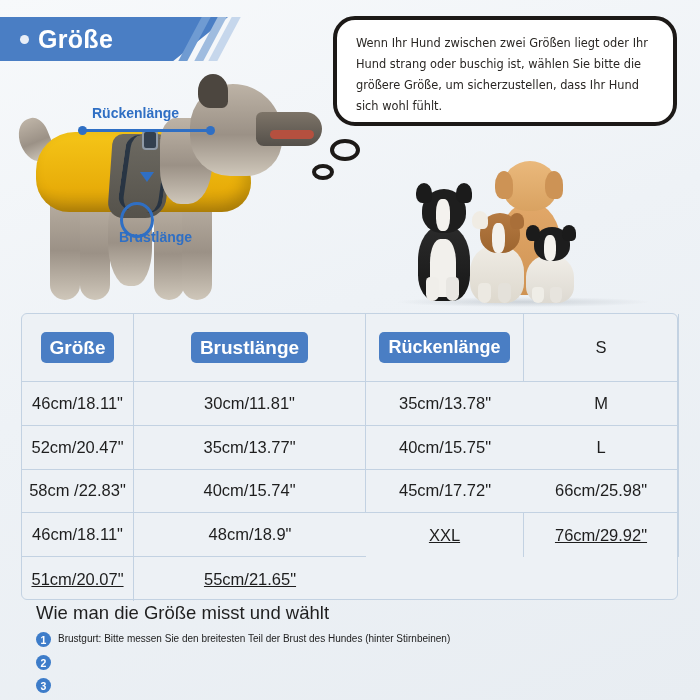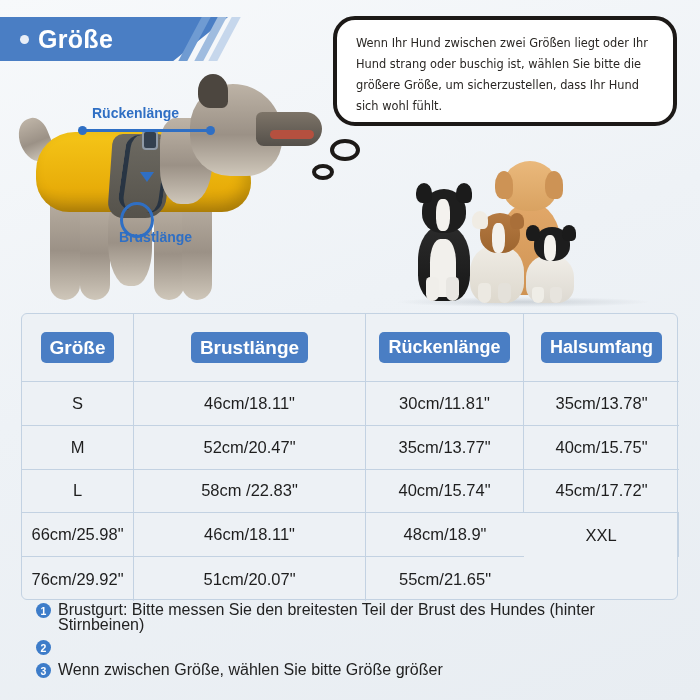--- a/index.html
+++ b/index.html
@@ -133,40 +133,40 @@
     display: grid;
     grid-template-columns: 112px 232px 158px 155px;
     grid-template-rows: 68px 43.8px 43.8px 43.8px 43.8px 43.8px;
   }
   .cell {
     display: flex; align-items: center; justify-content: center;
     border-right: 1px solid #c3d2e2; border-bottom: 1px solid #c3d2e2;
     font-size: 16.5px; color: #1e1e1e; font-weight: 400;
   }
   .cell.last-col { border-right: none; }
-  .cell.last-row { border-bottom: none; }
+  .cell.last-row { border-bottom: none; text-decoration: underline; }
   .hcell { border-bottom: 1px solid #c3d2e2; }
   .chip {
     background: #4a7ec4; color: #fff; font-weight: bold;
     border-radius: 5px; padding: 5px 9px; font-size: 19px;
     white-space: nowrap; line-height: 1.15;
   }
   .chip.small { font-size: 18px; }
 
   
   .howto { position: absolute; left: 36px; top: 602px; width: 640px; }
   .howto-title { font-size: 18.5px; color: #1f1f1f; margin-bottom: 7px; }
   .step { display: flex; align-items: flex-start; margin-bottom: 7px; }
   .num {
     width: 15px; height: 15px; border-radius: 50%; background: #3d7cc9;
     color: #fff; font-size: 10.5px; font-weight: bold;
     display: flex; align-items: center; justify-content: center;
     flex: none; margin-right: 7px; margin-top: 1px;
   }
-  .step-text { font-size: 16px; color: #222; line-height: 15px; }
+  .step-text { font-size: 10px; color: #222; line-height: 15px; }
 </style>
 </head>
 <body>
 
 <div class="banner-wrap">
   <div class="banner-body">
     <span class="banner-dot"></span>
     <span class="banner-title">Größe</span>
   </div>
   <div class="stripe s1"></div>
@@ -255,23 +255,20 @@
 
   <div class="cell hcell">
     <span class="chip">Größe</span>
   </div>
   <div class="cell hcell">
     <span class="chip">Brustlänge</span>
   </div>
   <div class="cell hcell">
     <span class="chip small">Rückenlänge</span>
   </div>
-  <div class="cell hcell last-col">
-    <span class="chip small">Halsumfang</span>
-  </div>
 
   <div class="cell">S</div>
   <div class="cell">46cm/18.11"</div>
   <div class="cell">30cm/11.81"</div>
   <div class="cell last-col">35cm/13.78"</div>
 
   <div class="cell">M</div>
   <div class="cell">52cm/20.47"</div>
   <div class="cell">35cm/13.77"</div>
   <div class="cell last-col">40cm/15.75"</div>
@@ -285,25 +282,25 @@
   <div class="cell">46cm/18.11"</div>
   <div class="cell last-col">48cm/18.9"</div>
 
   <div class="cell last-row">XXL</div>
   <div class="cell last-row">76cm/29.92"</div>
   <div class="cell last-row">51cm/20.07"</div>
   <div class="cell last-row last-col">55cm/21.65"</div>
 </div>
 
 <div class="howto">
+  <div class="howto-title">Wie man die Größe misst und wählt</div>
 
   <div class="step">
     <span class="num">1</span>
     <span class="step-text">Brustgurt: Bitte messen Sie den breitesten Teil der Brust des Hundes (hinter Stirnbeinen)</span>
   </div>
   <div class="step">
     <span class="num">2</span>
   </div>
   <div class="step">
     <span class="num">3</span>
-    <span class="step-text">Wenn zwischen Größe, wählen Sie bitte Größe größer</span>
   </div>
 </div>
 
 </body></html>

